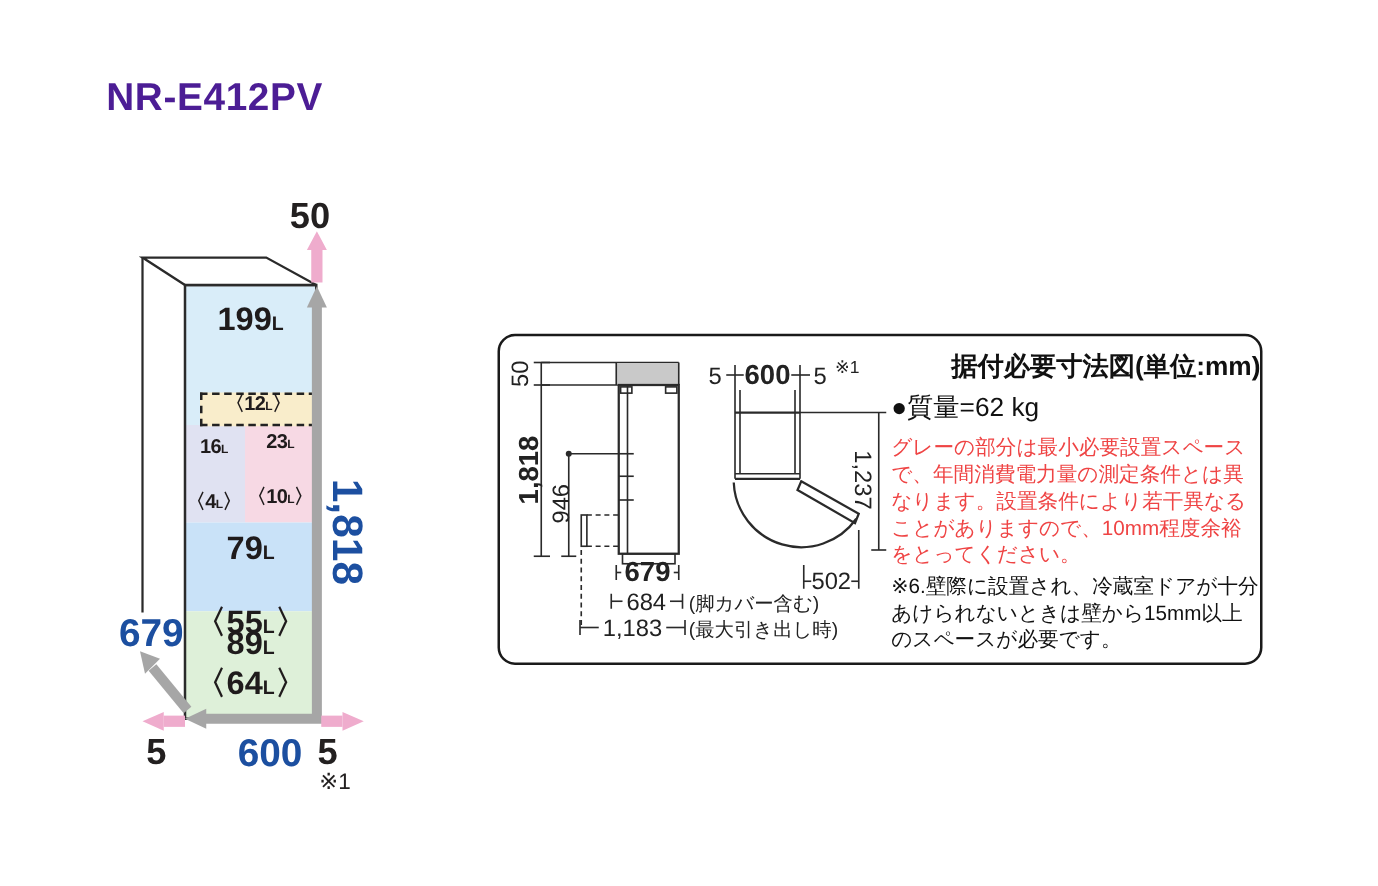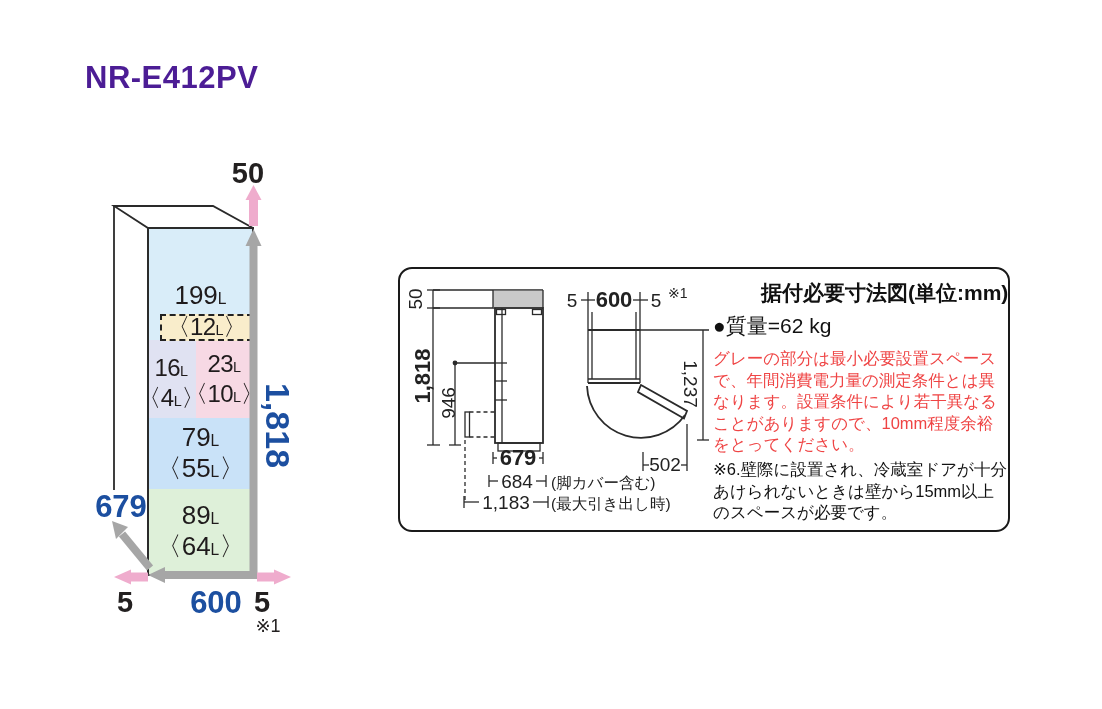--- a/index.html
+++ b/index.html
@@ -10,23 +10,23 @@
   .page-title{left:85px;top:60px;font-size:31px;font-weight:600;letter-spacing:.5px;color:#4c1d95;}
   
   .comp{position:absolute;}
   .comp-main{background:var(--comp_main);}
   .comp-partial{background:var(--comp_partial);border:2px dashed #222;box-sizing:border-box;}
   .comp-ice{background:var(--comp_ice);}
   .comp-chilled{background:var(--comp_chilled);}
   .comp-freezer{background:var(--comp_freezer);}
   .comp-veg{background:var(--comp_veg);}
   
-  .clabel{position:absolute;display:flex;flex-direction:column;align-items:center;justify-content:flex-end;
-          font-weight:normal;color:#1f1b1c;text-align:center;line-height:1.22;white-space:nowrap;}
-  .fs26{font-size:26px;} .fs24{font-size:24px;letter-spacing:-0.5px;}
+  .clabel{position:absolute;display:flex;flex-direction:column;align-items:center;justify-content:space-between;
+          font-weight:bold;color:#1f1b1c;text-align:center;line-height:1.22;white-space:nowrap;}
+  .fs26{font-size:26px;} .fs24{font-size:16px;letter-spacing:-0.5px;}
   .lu{font-size:0.6em;}
   
   .dimlabel{position:absolute;text-align:center;font-weight:bold;white-space:nowrap;}
   .blue{color:var(--accent_blue);}
   .black{color:#232020;}
   .rot90{transform:rotate(90deg);}
   
   .spec-box{left:398px;top:267px;width:608px;height:261px;border:2.5px solid #1a1a1a;border-radius:14px;background:#fff;}
   .spec-title{left:713px;top:279px;font-size:21px;font-weight:bold;color:#111;margin-left:48px;}
   .spec-weight{left:713px;top:312px;font-size:21px;color:#111;}
@@ -65,21 +65,21 @@
     <div>〈12<span class="lu">L</span>〉</div>
   </div>
   <div class="clabel fs24" style="left:144px;top:348px;width:54px;height:64px;">
     <div>16<span class="lu">L</span></div>
     <div>〈4<span class="lu">L</span>〉</div>
   </div>
   <div class="clabel fs24" style="left:194px;top:344px;width:60px;height:64px;">
     <div>23<span class="lu">L</span></div>
     <div>〈10<span class="lu">L</span>〉</div>
   </div>
-  <div class="clabel fs26" style="left:148px;top:423px;width:105px;height:62px;">
+  <div class="clabel fs26" style="left:148px;top:423px;width:105px;height:62px;gap:27px;">
     <div>79<span class="lu">L</span></div>
     <div>〈55<span class="lu">L</span>〉</div>
   </div>
   <div class="clabel fs26" style="left:148px;top:499px;width:105px;height:64px;">
     <div>89<span class="lu">L</span></div>
     <div>〈64<span class="lu">L</span>〉</div>
   </div>
 
   <svg style="left:80px;top:150px;" width="230" height="500" viewBox="80 150 230 500">
 

